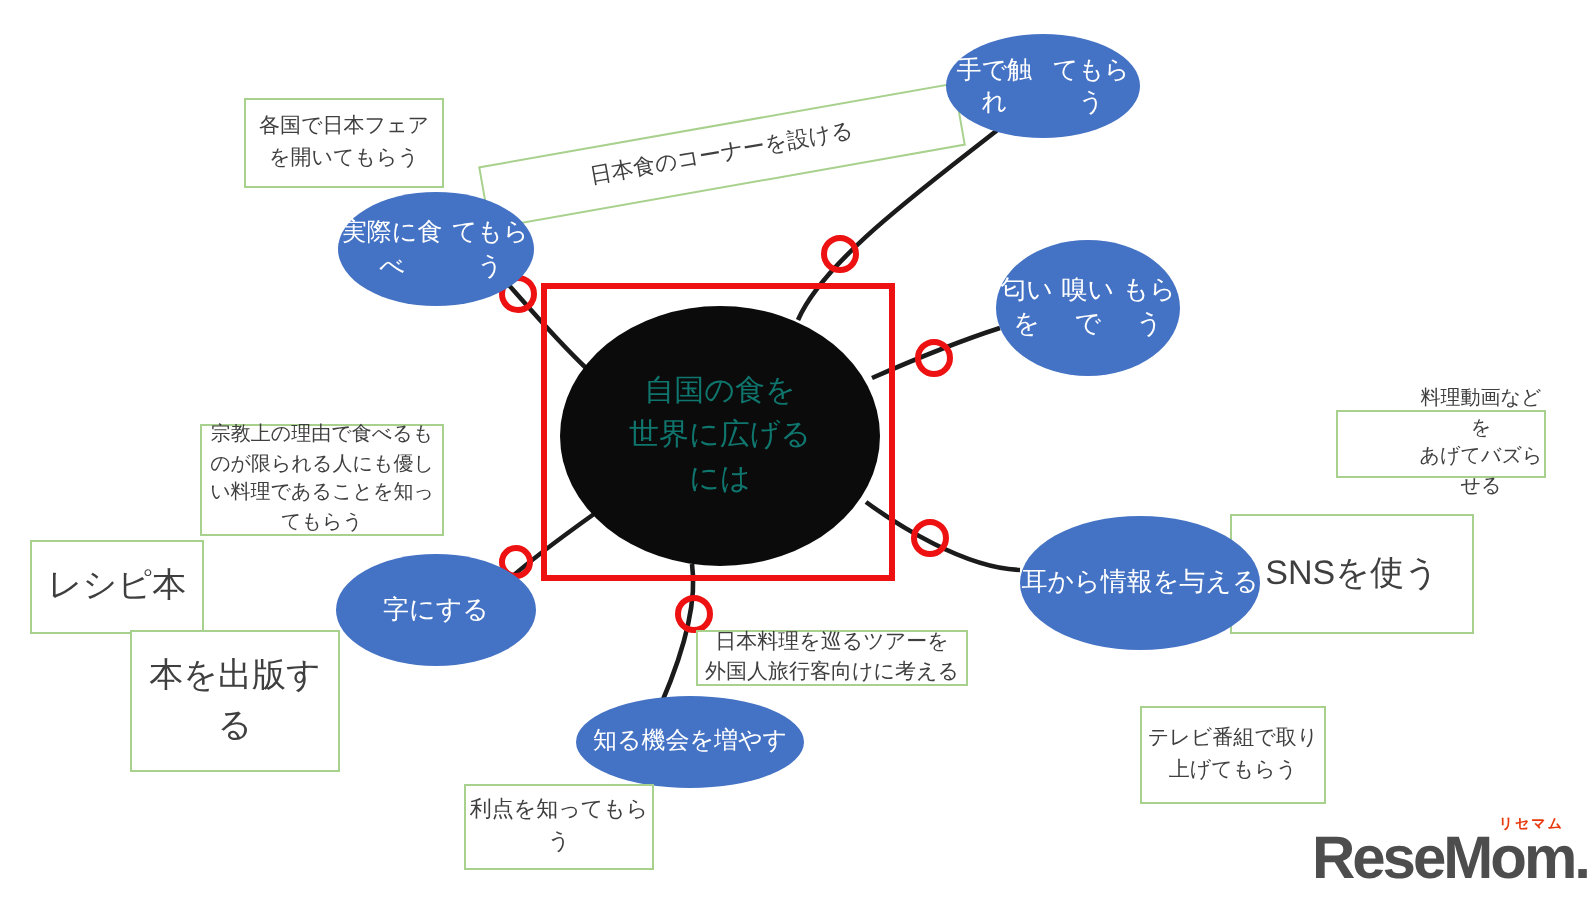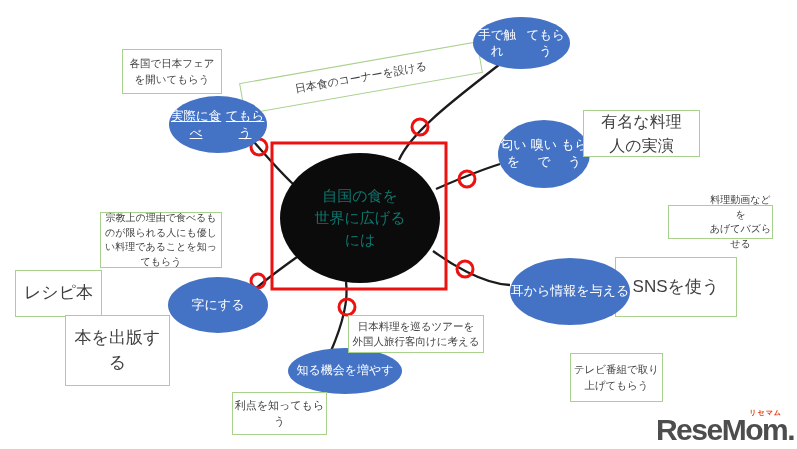--- a/index.html
+++ b/index.html
@@ -76,50 +76,46 @@
   <div class="node" style="left:498px;top:120px;width:92px;height:68px;font-size:13px;">
     <div>匂いを</div>
     <div>嗅いで</div>
     <div>もらう</div>
   </div>
   <div class="node" style="left:510px;top:258px;width:120px;height:67px;font-size:13px;">
     <div>耳から情</div>
     <div>報を与え</div>
     <div>る</div>
   </div>
-  <div class="node" style="left:169px;top:96px;width:98px;height:57px;font-size:12.5px;text-decoration:underline;">
+  <div class="node" style="left:169px;top:96px;width:98px;height:57px;font-size:12.5px;">
     <div>実際に食べ</div>
     <div>てもらう</div>
   </div>
   <div class="node" style="left:168px;top:277px;width:100px;height:56px;font-size:13px;">
     <div>字にす</div>
     <div>る</div>
   </div>
   <div class="node" style="left:288px;top:348px;width:114px;height:46px;font-size:12px;">
     <div>知る機会を増</div>
     <div>やす</div>
   </div>
 
   <div class="box" style="left:122px;top:49px;width:100px;height:45px;font-size:10.5px;">
     <div>各国で日本フェア</div>
     <div>を開いてもらう</div>
   </div>
-  <div class="box" style="left:583px;top:110px;width:117px;height:47px;font-size:16px;">
-    <div>有名な料理</div>
-    <div>人の実演</div>
-  </div>
   <div class="box" style="left:668px;top:205px;width:105px;height:34px;font-size:10px;padding-left:40px;">
     <div>料理動画などを</div>
     <div>あげてバズらせる</div>
   </div>
   <div class="box" style="left:570px;top:353px;width:93px;height:49px;font-size:10.5px;">
     <div>テレビ番組で取り</div>
     <div>上げてもらう</div>
   </div>
-  <div class="box" style="left:348px;top:315px;width:136px;height:38px;font-size:10.5px;">
+  <div class="box" style="left:348px;top:315px;width:136px;height:28px;font-size:10.5px;">
     <div>日本料理を巡るツアーを</div>
     <div>外国人旅行客向けに考える</div>
   </div>
   <div class="box" style="left:232px;top:392px;width:95px;height:43px;font-size:11px;">
     <div>利点を知ってもら</div>
     <div>う</div>
   </div>
   <div class="box" style="left:100px;top:212px;width:122px;height:56px;font-size:10px;">
     <div>宗教上の理由で食べるも</div>
     <div>のが限られる人にも優し</div>

